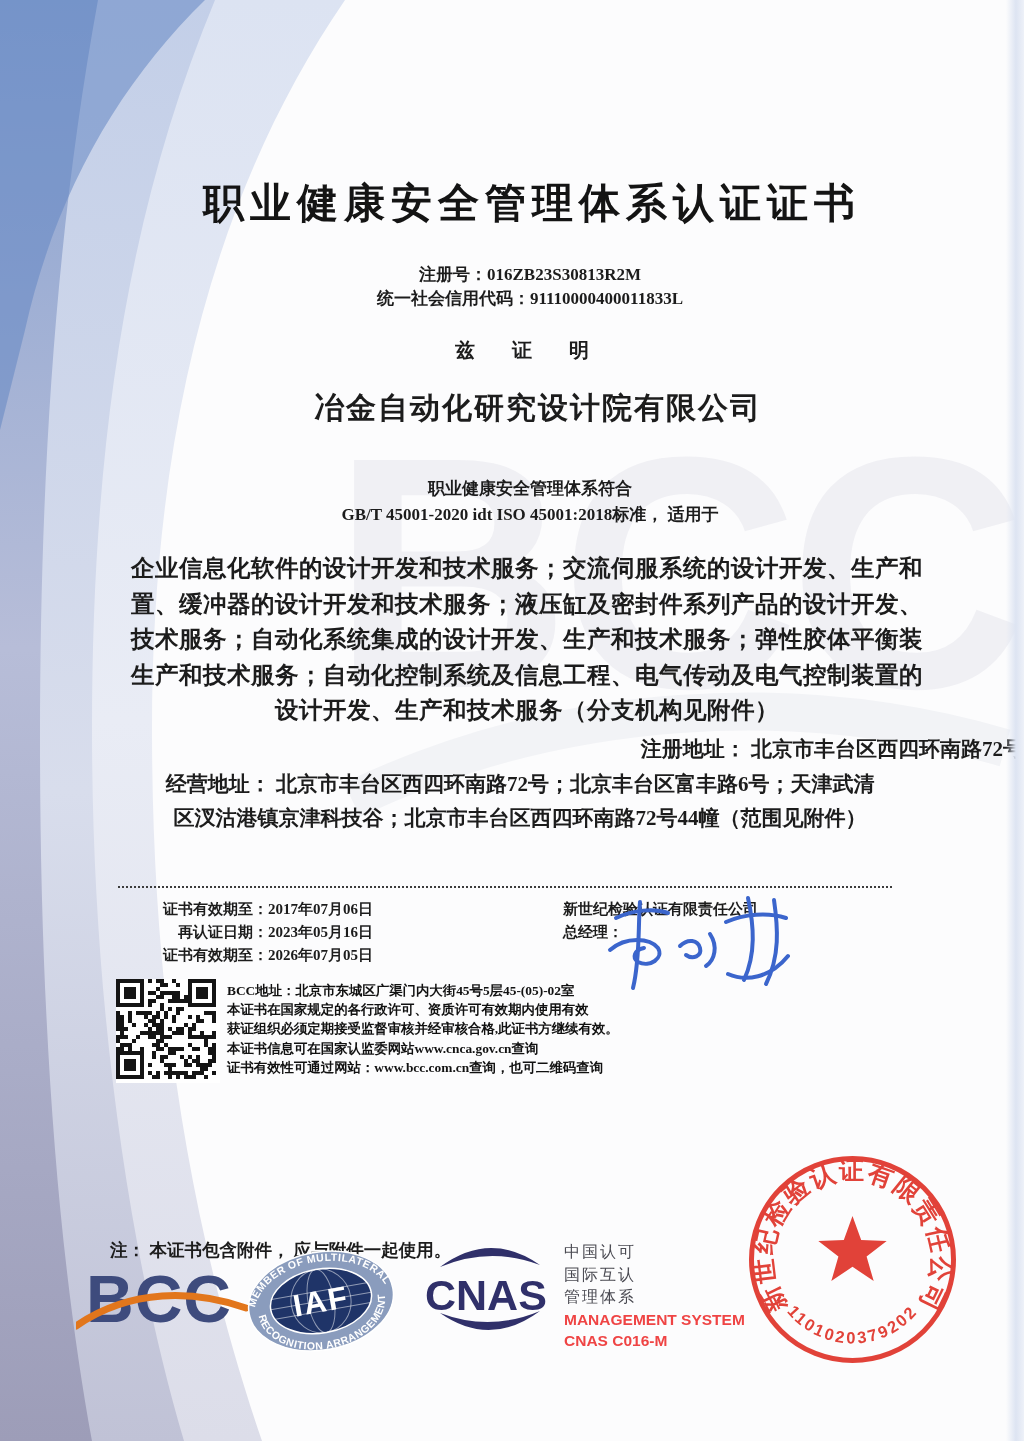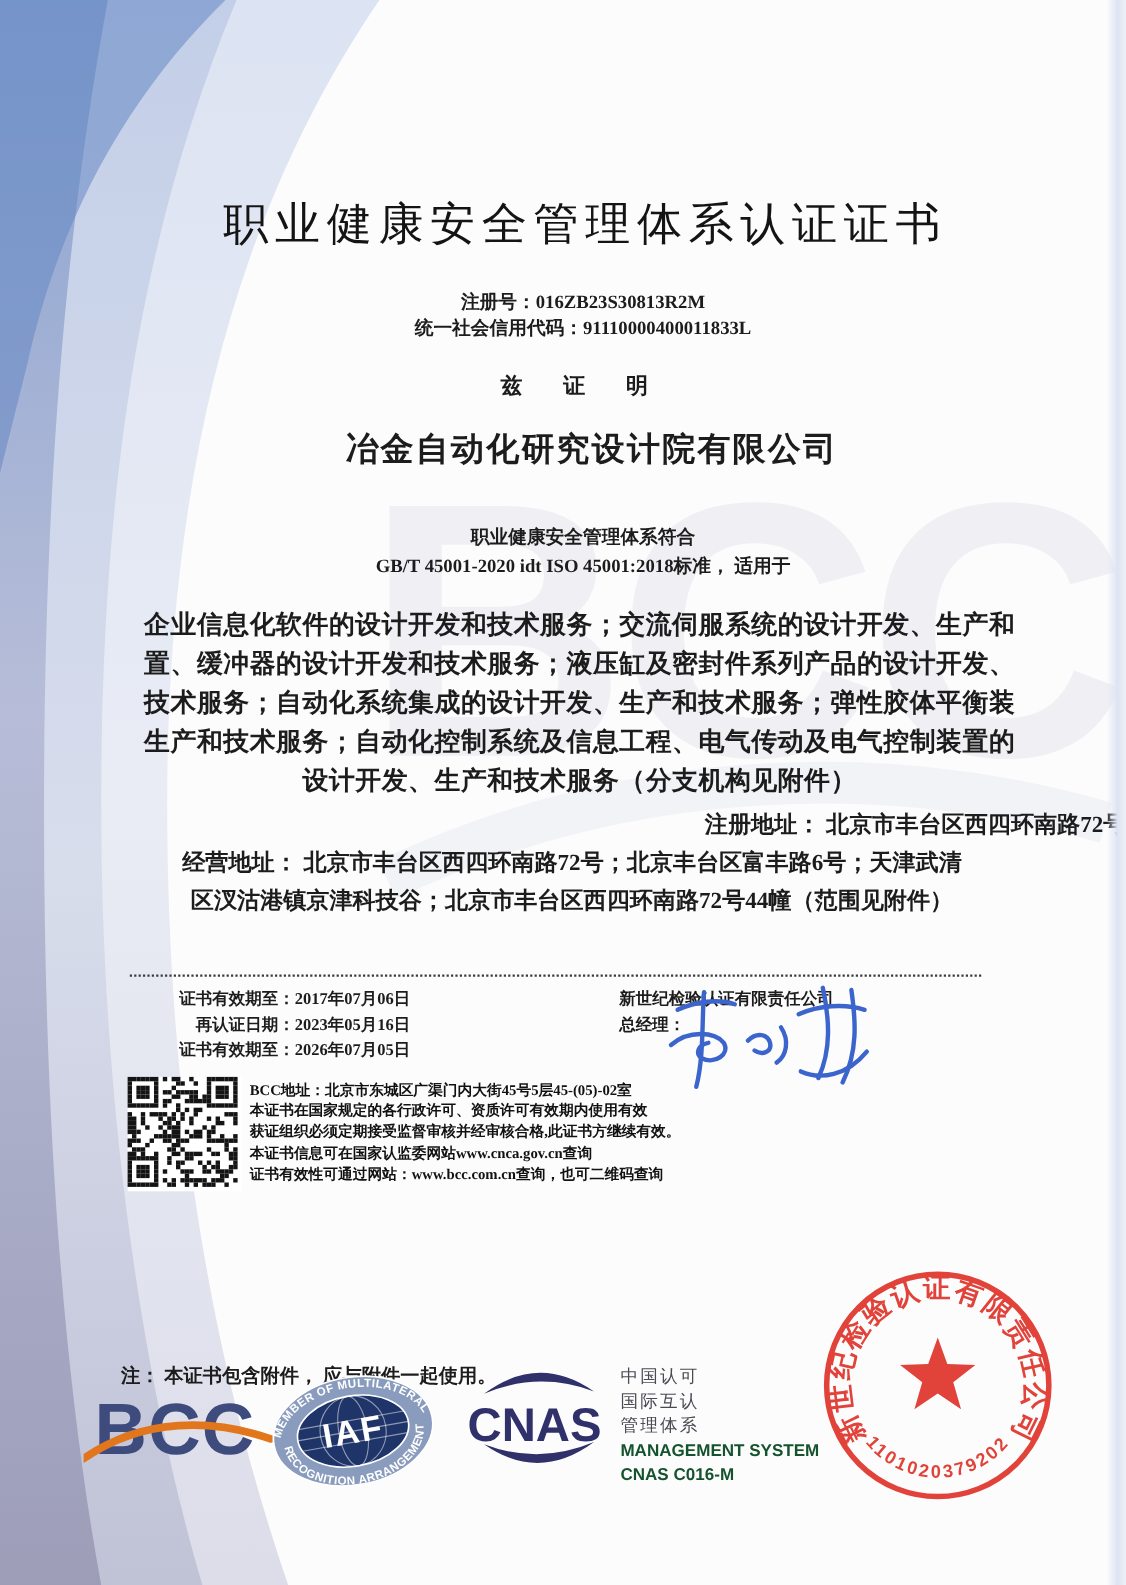--- a/index.html
+++ b/index.html
@@ -16,41 +16,41 @@
     font-family:"Liberation Sans","DejaVu Sans",sans-serif;
     font-weight:bold;font-size:330px;letter-spacing:-10px;
     color:rgba(88,100,130,0.075);line-height:1;user-select:none;
   }
   .edge-strip{
     position:absolute;right:0;top:0;width:18px;height:1441px;z-index:2;
     background:linear-gradient(to right,rgba(214,222,240,0),#dde4f2 55%,#eef1f8);
   }
   
   .center{left:0;right:0;text-align:center;}
-  .title{top:176px;padding-left:40px;font-size:41px;font-weight:normal;letter-spacing:6px;color:#141414;}
+  .title{top:176px;padding-left:40px;font-size:41px;font-weight:bold;letter-spacing:6px;color:#141414;}
   .regline{top:263px;padding-left:36px;font-size:17px;font-weight:bold;line-height:24px;}
   .certify{top:337px;padding-left:36px;font-size:20px;font-weight:bold;letter-spacing:16px;}
   .company{top:388px;padding-left:52px;font-size:30px;font-weight:bold;letter-spacing:2px;}
   .sysline{top:476px;padding-left:36px;font-size:17px;font-weight:bold;line-height:26px;}
   .scope{top:551px;padding-left:30px;font-size:23.5px;font-weight:bold;line-height:35.6px;letter-spacing:0.5px;}
   .addr1{top:735px;padding-left:30px;font-size:21px;font-weight:bold;text-align:right;}
   .addr2{top:768px;padding-left:16px;font-size:21px;font-weight:bold;line-height:33.6px;}
   .dotline{top:886px;left:118px;width:774px;border-top:2.5px dotted #3c3c3c;height:0;}
   .dates{left:146px;top:898px;font-size:15px;font-weight:bold;}
   .dates .row{display:flex;line-height:23.2px;}
   .dates .lab{display:inline-block;width:122px;text-align:right;}
   .issuer{left:563px;top:898px;font-size:15px;font-weight:bold;line-height:23.2px;}
   .infoblock{left:227px;top:981px;font-size:13.4px;line-height:19.2px;color:#111;font-weight:bold;}
   .note{left:110px;top:1238px;font-size:17.5px;font-weight:bold;}
   
   .qr{left:116px;top:979px;width:104px;height:104px;background:#fff;}
   .qr i{position:absolute;width:4px;height:4px;background:#141414;}
   
   .cnastext{left:564px;top:1241px;font-size:16px;line-height:22.5px;color:#4a4a52;letter-spacing:2px;}
-  .cnastext .en{font-family:"Liberation Sans","DejaVu Sans",sans-serif;font-weight:bold;color:#14532d;font-size:15.5px;line-height:21px;letter-spacing:0;}
+  .cnastext .en{font-family:"Liberation Sans","DejaVu Sans",sans-serif;font-weight:bold;color:#ef4444;font-size:15.5px;line-height:21px;letter-spacing:0;}
   svg text{font-family:"Liberation Sans","DejaVu Sans",sans-serif;}
 </style>
 </head>
 <body>
 
 <div class="page">
 
   <svg id="bg" viewBox="0 0 1024 1441" preserveAspectRatio="none">
     <defs>
       <linearGradient id="gOuter" x1="0" y1="0" x2="0" y2="1">

